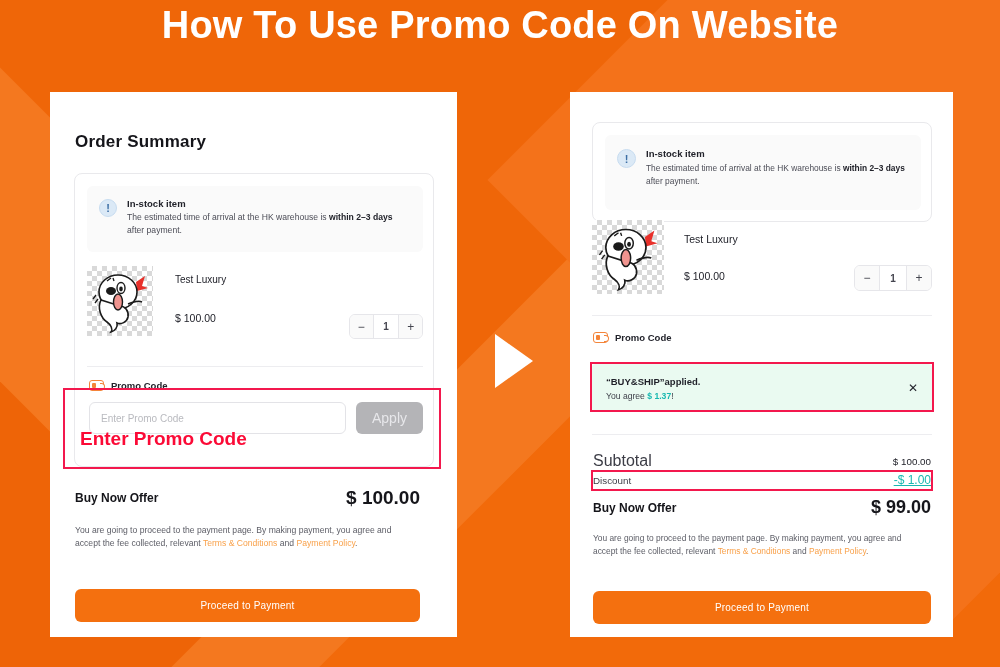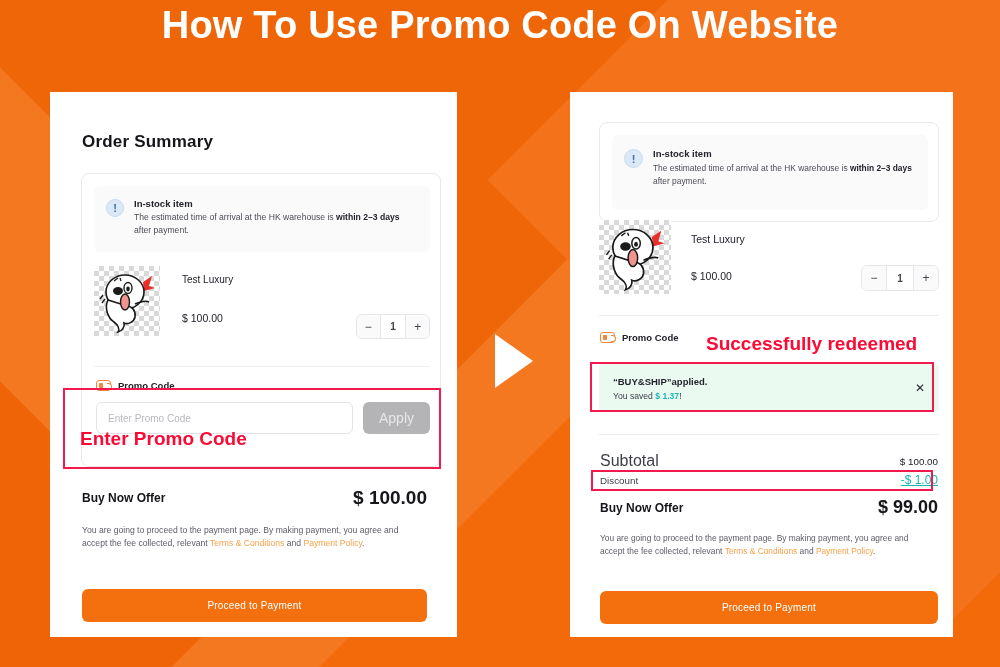--- a/index.html
+++ b/index.html
@@ -55,21 +55,20 @@
     font-weight: bold;
     letter-spacing: 0.2px;
     z-index: 5;
   }
 
   
   .panel {
     position: absolute;
     background: #ffffff;
     z-index: 4;
-    padding-left: 7px;
   }
   .panel-left  { left: 50px;  top: 92px; width: 407px; height: 545px; }
   .panel-right { left: 570px; top: 92px; width: 383px; height: 545px; }
 
   .panel-inner { position: relative; width: 100%; height: 100%; }
 
   .order-title {
     font-size: 17px; font-weight: bold; color: #15151a;
     letter-spacing: .2px;
   }
@@ -354,21 +353,21 @@
 
       <div class="promo-label" style="position:absolute; left:23px; top:240px;">
         <span class="ticket-ico" style="width:15px; height:11px; display:inline-block;"></span>
         <span style="font-size:9.5px;">Promo Code</span>
       </div>
 
       <div class="success-box" style="position:absolute; left:22px; top:272px; width:340px; height:48px; padding:0 14px;">
         <div>
           <div class="succ-l1" style="font-size:9.5px;">“BUY&amp;SHIP”applied.</div>
           <div class="succ-l2" style="font-size:8.6px; margin-top:4px;">
-            <span>You saved</span>
+            <span>You agree</span>
             <span class="succ-amt">$ 1.37</span><span>!</span>
           </div>
         </div>
         <div class="succ-close" style="right:14px; top:17px; font-size:12px;">✕</div>
       </div>
 
       <div class="hr" style="position:absolute; left:22px; top:342px; width:340px;"></div>
 
       <div class="trow" style="position:absolute; left:23px; top:360px; width:338px;">
         <div class="trow-k" style="font-size:16px;">Subtotal</div>
@@ -386,15 +385,14 @@
       </div>
 
       <div class="legal" style="position:absolute; left:23px; top:440px; width:330px; font-size:8.4px;"><span>You are going to proceed to the payment page. By making payment, you agree and accept the fee collected, relevant </span><a href="#">Terms &amp; Conditions</a><span> and </span><a href="#">Payment Policy</a><span>.</span></div>
 
       <div class="pay-btn" style="position:absolute; left:23px; top:499px; width:338px; height:33px; font-size:10px;">Proceed to Payment</div>
     </div>
   </div>
 
   <div class="hl" style="left:590px; top:362px; width:344px; height:50px;"></div>
   <div class="hl" style="left:591px; top:470px; width:342px; height:21px;"></div>
-  <div class="ann" style="left:706px; top:333px; font-size:19px;">Successfully redeemed</div>
 
 </div>
 
 </body></html>

